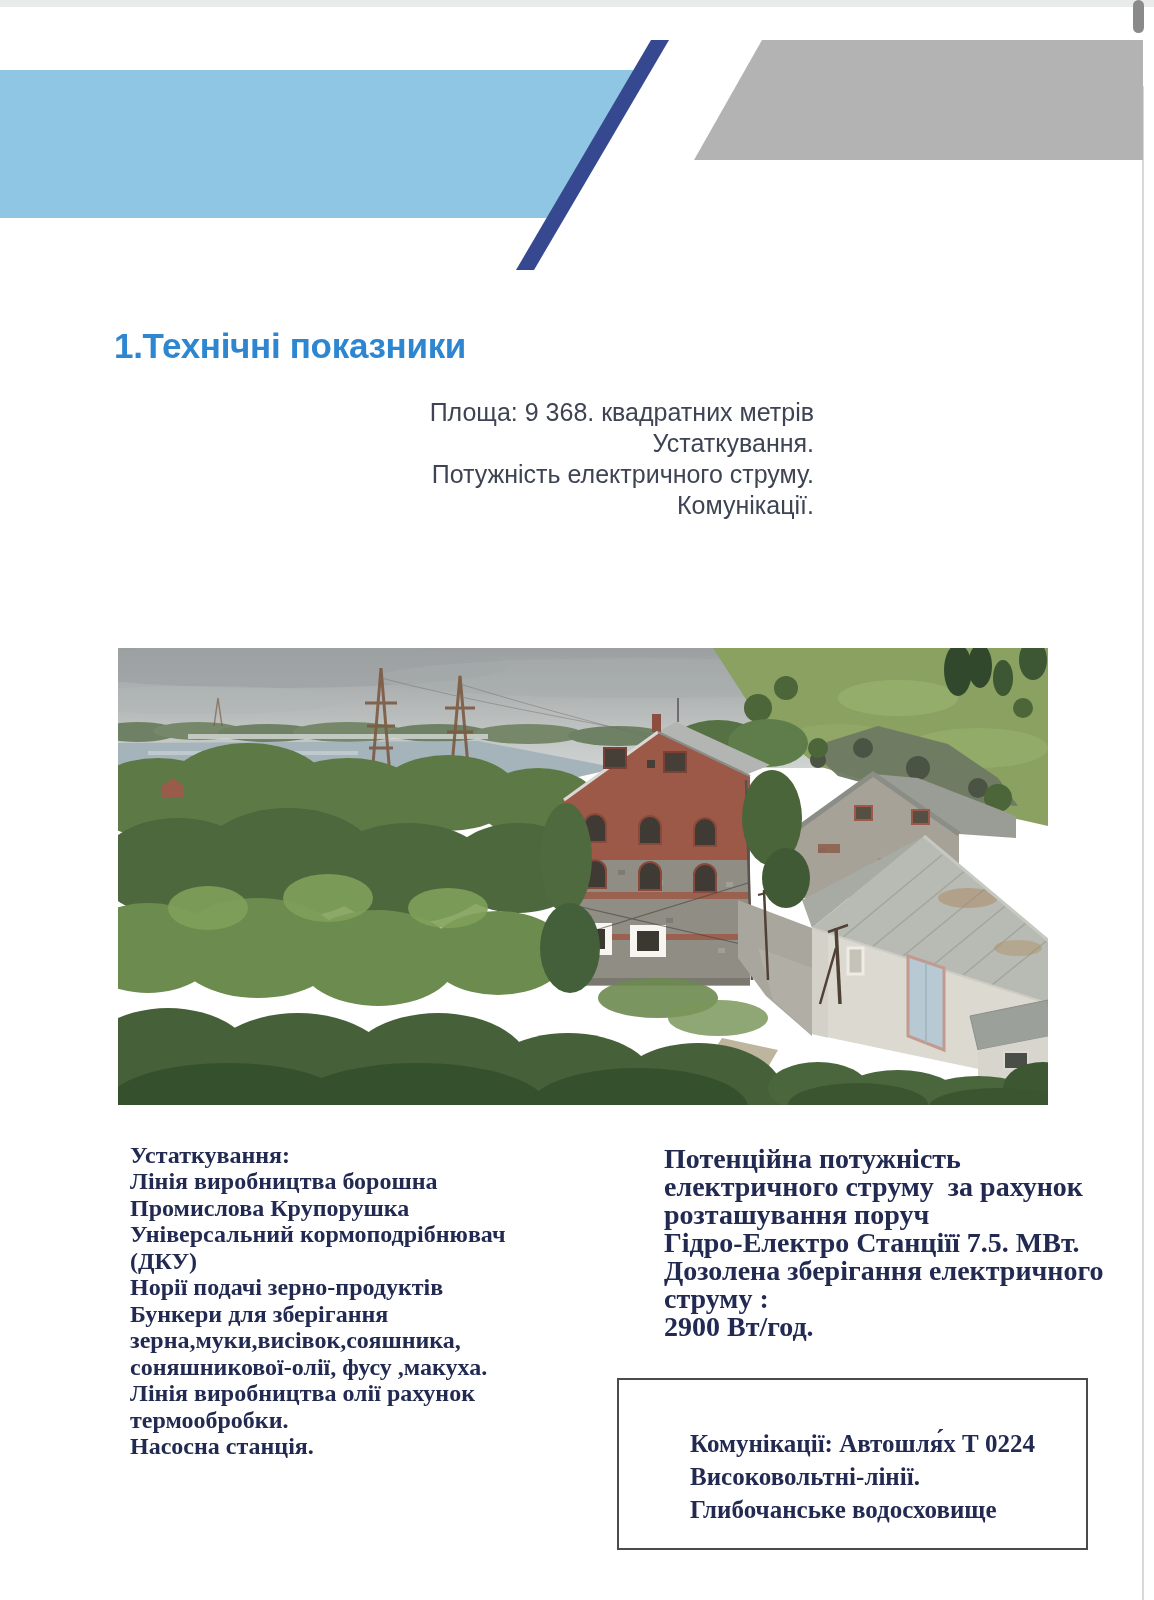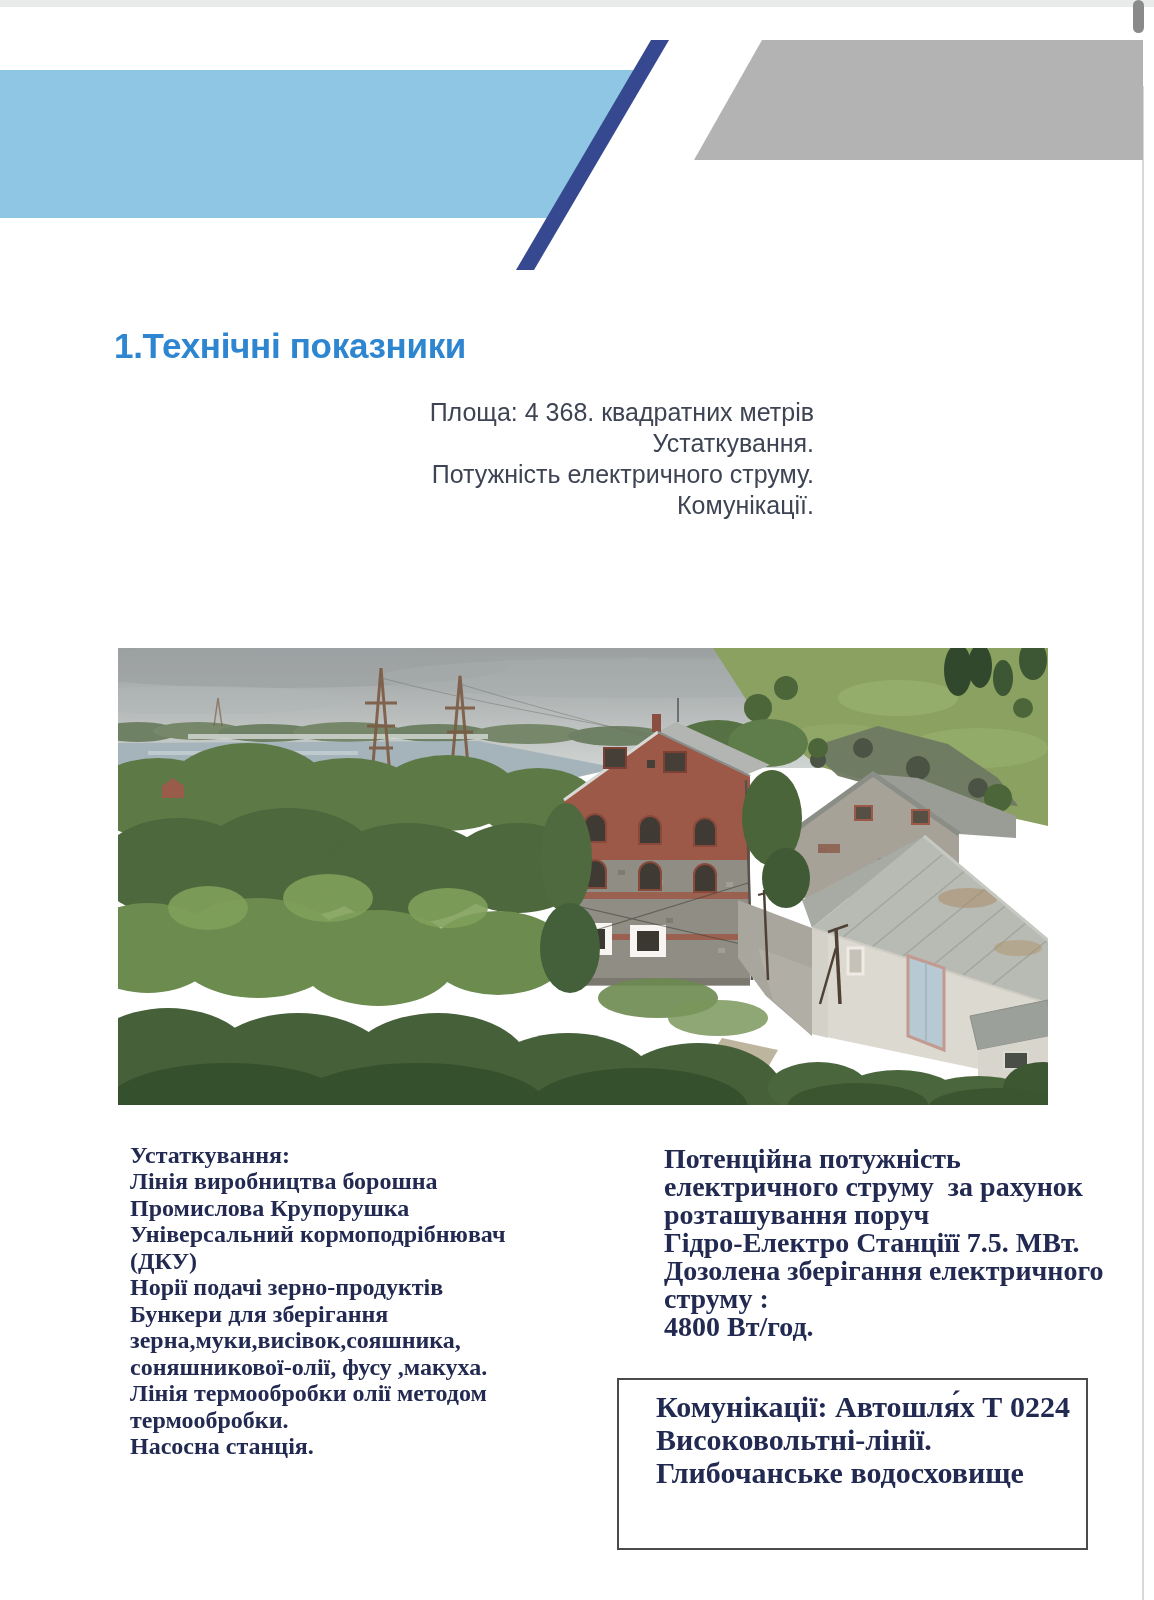--- a/index.html
+++ b/index.html
@@ -10,40 +10,40 @@
   #edge-line{left:1142px;top:86px;width:2px;height:1514px;background:#d9d9d9;}
   #scroll-thumb{left:1133px;top:0;width:11px;height:33px;background:#8a8a8a;border-radius:6px;}
   #header-decor{left:0;top:0;width:1154px;height:300px;}
   #doc-title{left:114px;top:326px;font-size:35px;font-weight:700;letter-spacing:-0.3px;color:#2e86d1;white-space:pre;}
   .intro-line{left:114px;width:700px;height:31px;font-size:25px;color:#3e4453;white-space:pre;}
   #photo-wrap{left:118px;top:648px;width:930px;height:457px;}
   .serifcol{font-family:"Liberation Serif","DejaVu Serif",serif;font-weight:700;color:#232a52;white-space:pre;}
   .eq-line{left:130px;height:27px;font-size:24px;}
   .pw-line{left:664px;height:28px;font-size:28px;}
   #info-box{left:617px;top:1378px;width:471px;height:172px;border:2px solid #4b4b4b;box-sizing:border-box;background:#ffffff;}
-  .box-line{left:656px;height:33px;font-size:30px;}
+  .box-line{left:690px;height:33px;font-size:25px;margin-top:40px;}
 </style>
 </head>
 <body>
 
 <div id="page">
 
   <div id="top-strip" class="abs"></div>
   <div id="edge-line" class="abs"></div>
   <div id="scroll-thumb" class="abs"></div>
 
   <svg id="header-decor" class="abs" viewBox="0 0 1154 300">
     <polygon points="0,70 644,70 549,218 0,218" fill="#8ec6e3"></polygon>
     <polygon points="651,40 669,40 534,270 516,270" fill="#36488f"></polygon>
     <polygon points="762,40 1143,40 1143,160 694,160" fill="#b3b3b3"></polygon>
   </svg>
 
   <div id="doc-title" class="abs">1.Технічні показники</div>
 
-  <div class="abs intro-line" style="top:398px">Площа: 4 368. квадратних метрів</div>
+  <div class="abs intro-line" style="top:398px">Площа: 9 368. квадратних метрів</div>
   <div class="abs intro-line" style="top:429px">Устаткування.</div>
   <div class="abs intro-line" style="top:491px">Комунікації.</div>
   <div class="abs intro-line" style="top:460px">Потужність електричного струму.</div>
 
   <div id="photo-wrap" class="abs">
     <svg width="930" height="457" viewBox="0 0 930 457">
       <defs>
         <linearGradient id="skyG" x1="0" y1="0" x2="0" y2="1">
           <stop offset="0" stop-color="#9b9fa0"></stop>
             <stop offset="1" stop-color="#cfd3d1"></stop>
@@ -252,30 +252,30 @@
 
   <div class="abs serifcol eq-line" style="top:1142px">Устаткування:</div>
   <div class="abs serifcol eq-line" style="top:1168px">Лінія виробництва борошна</div>
   <div class="abs serifcol eq-line" style="top:1195px">Промислова Крупорушка</div>
   <div class="abs serifcol eq-line" style="top:1221px">Універсальний кормоподрібнювач</div>
   <div class="abs serifcol eq-line" style="top:1248px">(ДКУ)</div>
   <div class="abs serifcol eq-line" style="top:1274px">Норії подачі зерно-продуктів</div>
   <div class="abs serifcol eq-line" style="top:1301px">Бункери для зберігання</div>
   <div class="abs serifcol eq-line" style="top:1327px">зерна,муки,висівок,сояшника,</div>
   <div class="abs serifcol eq-line" style="top:1354px">соняшникової-олії, фусу ,макуха.</div>
-  <div class="abs serifcol eq-line" style="top:1380px">Лінія термообробки олії методом</div>
+  <div class="abs serifcol eq-line" style="top:1380px">Лінія виробництва олії рахунок</div>
   <div class="abs serifcol eq-line" style="top:1407px">термообробки.</div>
   <div class="abs serifcol eq-line" style="top:1433px">Насосна станція.</div>
 
   <div class="abs serifcol pw-line" style="top:1143px">Потенційна потужність</div>
   <div class="abs serifcol pw-line" style="top:1171px">електричного струму  за рахунок</div>
   <div class="abs serifcol pw-line" style="top:1199px">розташування поруч</div>
   <div class="abs serifcol pw-line" style="top:1227px">Гідро-Електро Станціїї 7.5. МВт.</div>
   <div class="abs serifcol pw-line" style="top:1255px">Дозолена зберігання електричного</div>
   <div class="abs serifcol pw-line" style="top:1283px">струму :</div>
-  <div class="abs serifcol pw-line" style="top:1311px">4800 Вт/год.</div>
+  <div class="abs serifcol pw-line" style="top:1311px">2900 Вт/год.</div>
 
   <div id="info-box" class="abs"></div>
   <div class="abs serifcol box-line" style="top:1390px">Комунікації: Автошля́х Т 0224</div>
   <div class="abs serifcol box-line" style="top:1423px">Високовольтні-лінії.</div>
   <div class="abs serifcol box-line" style="top:1456px">Глибочанське водосховище</div>
 
 </div>
 
 </body></html>

